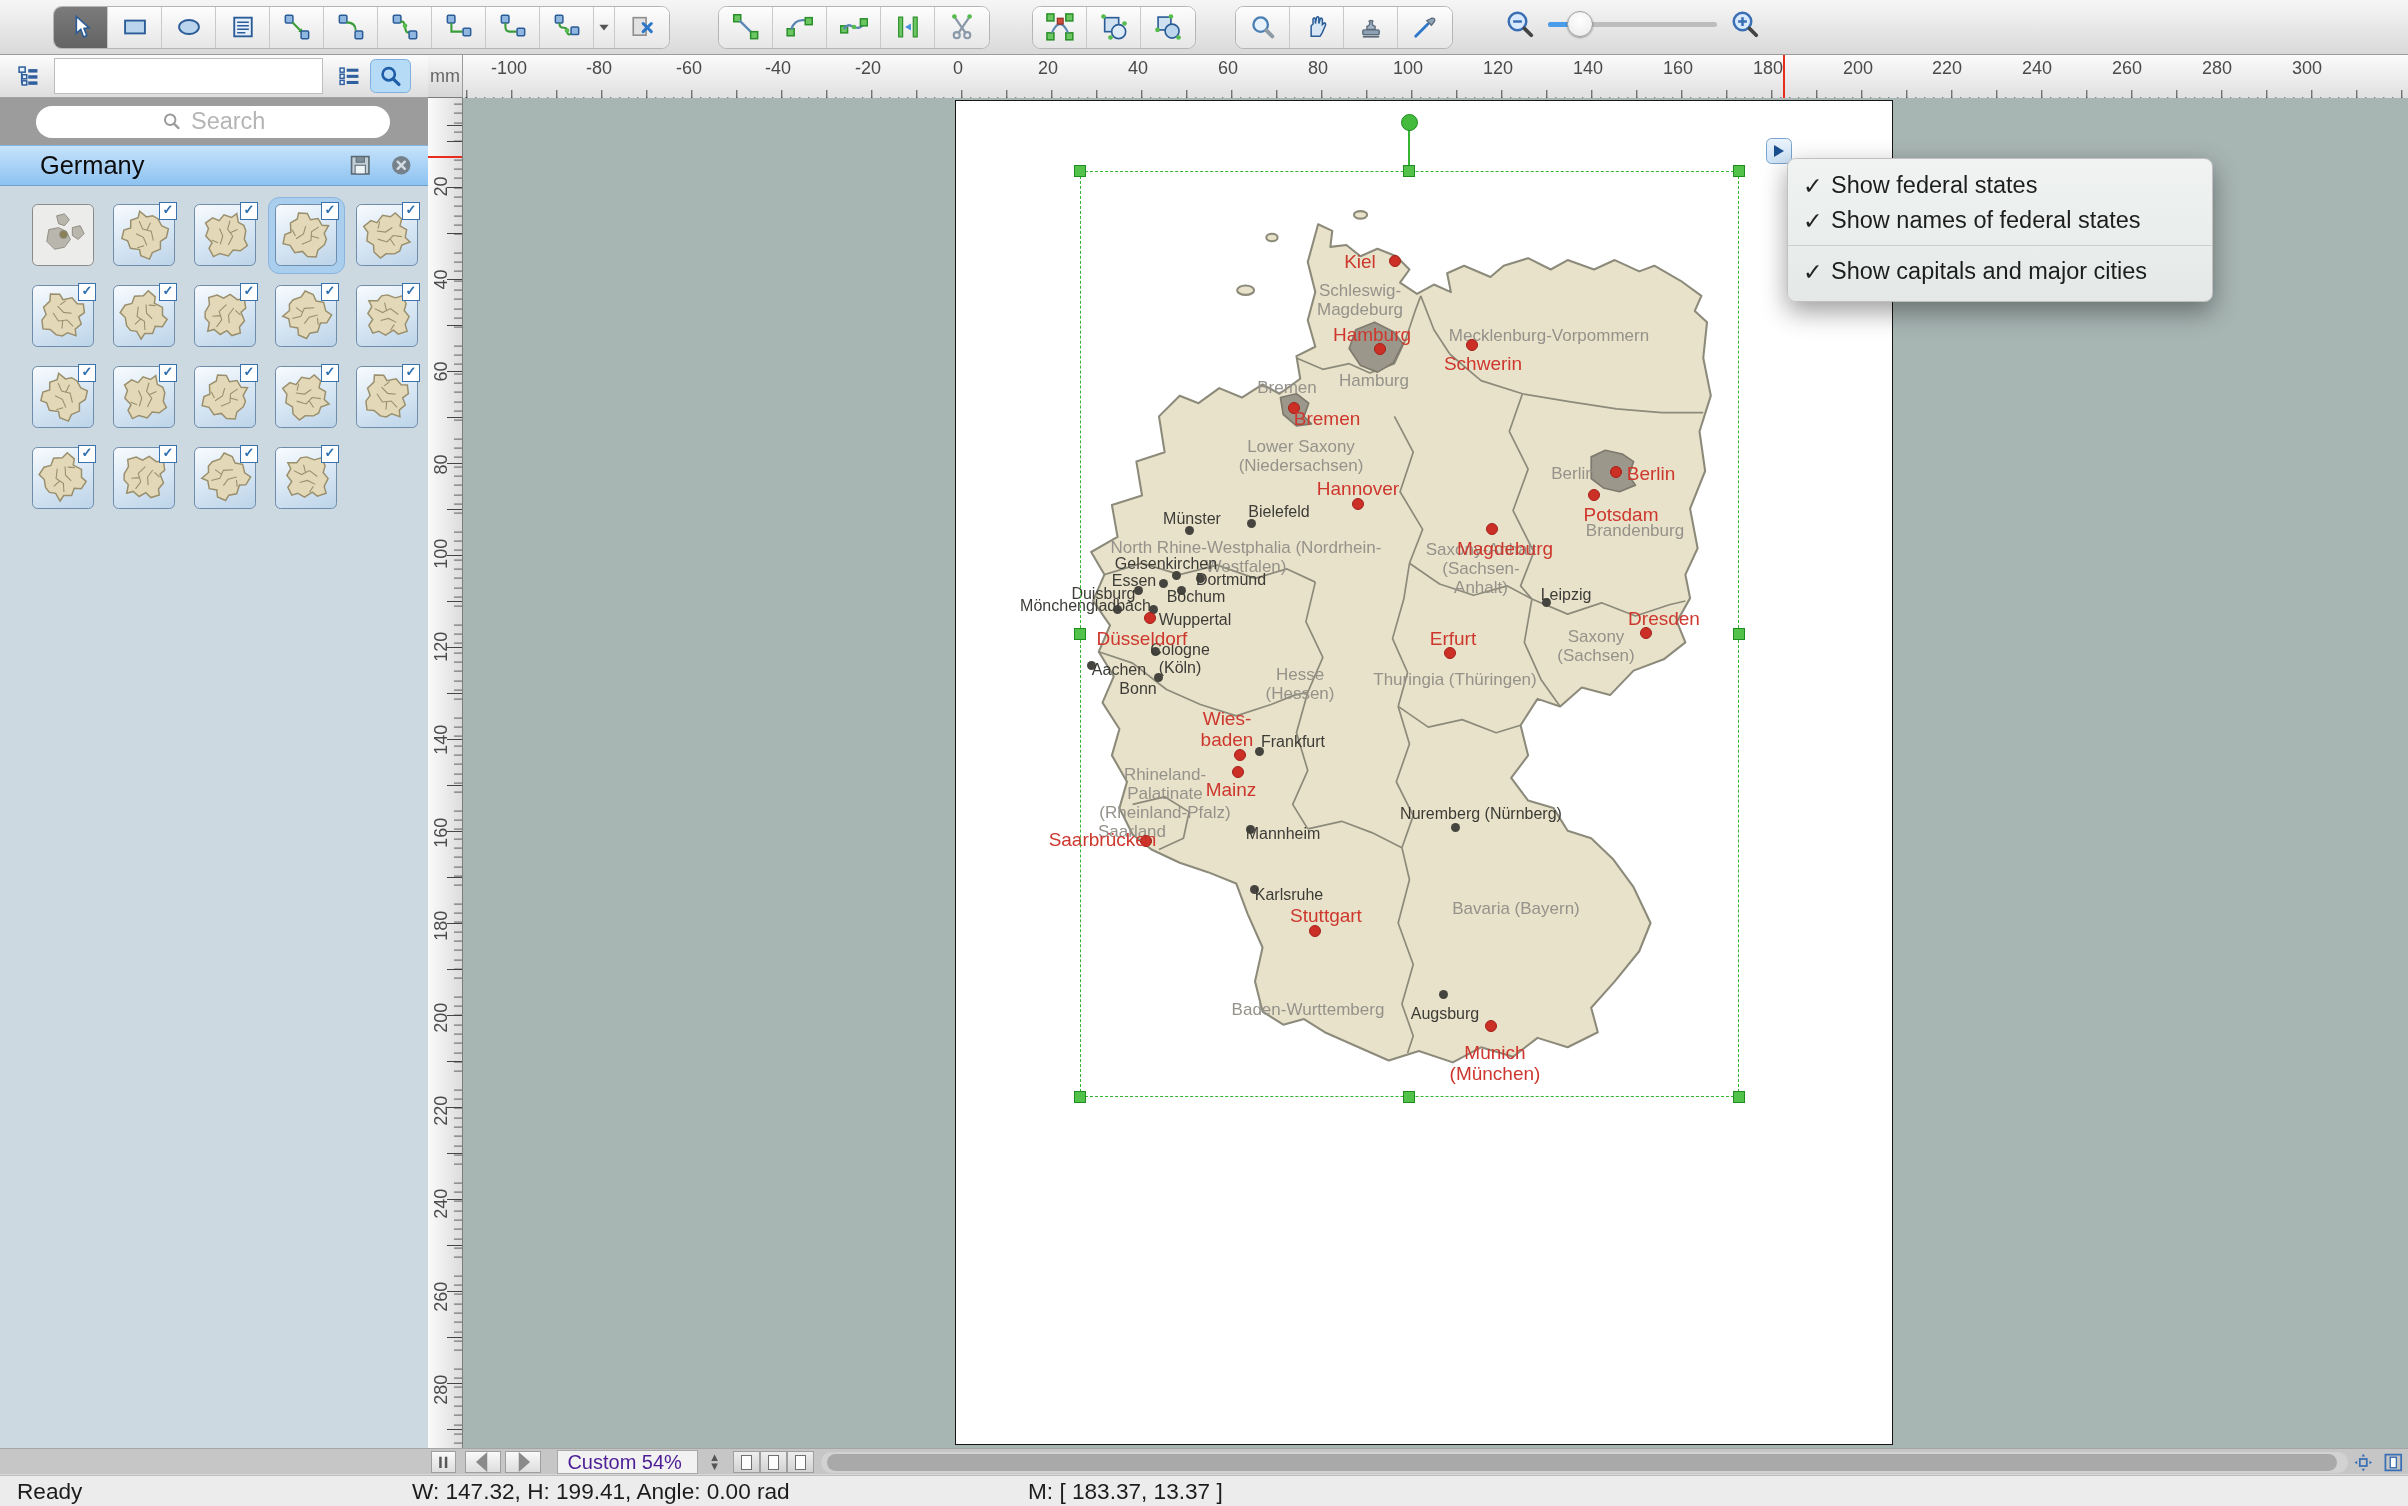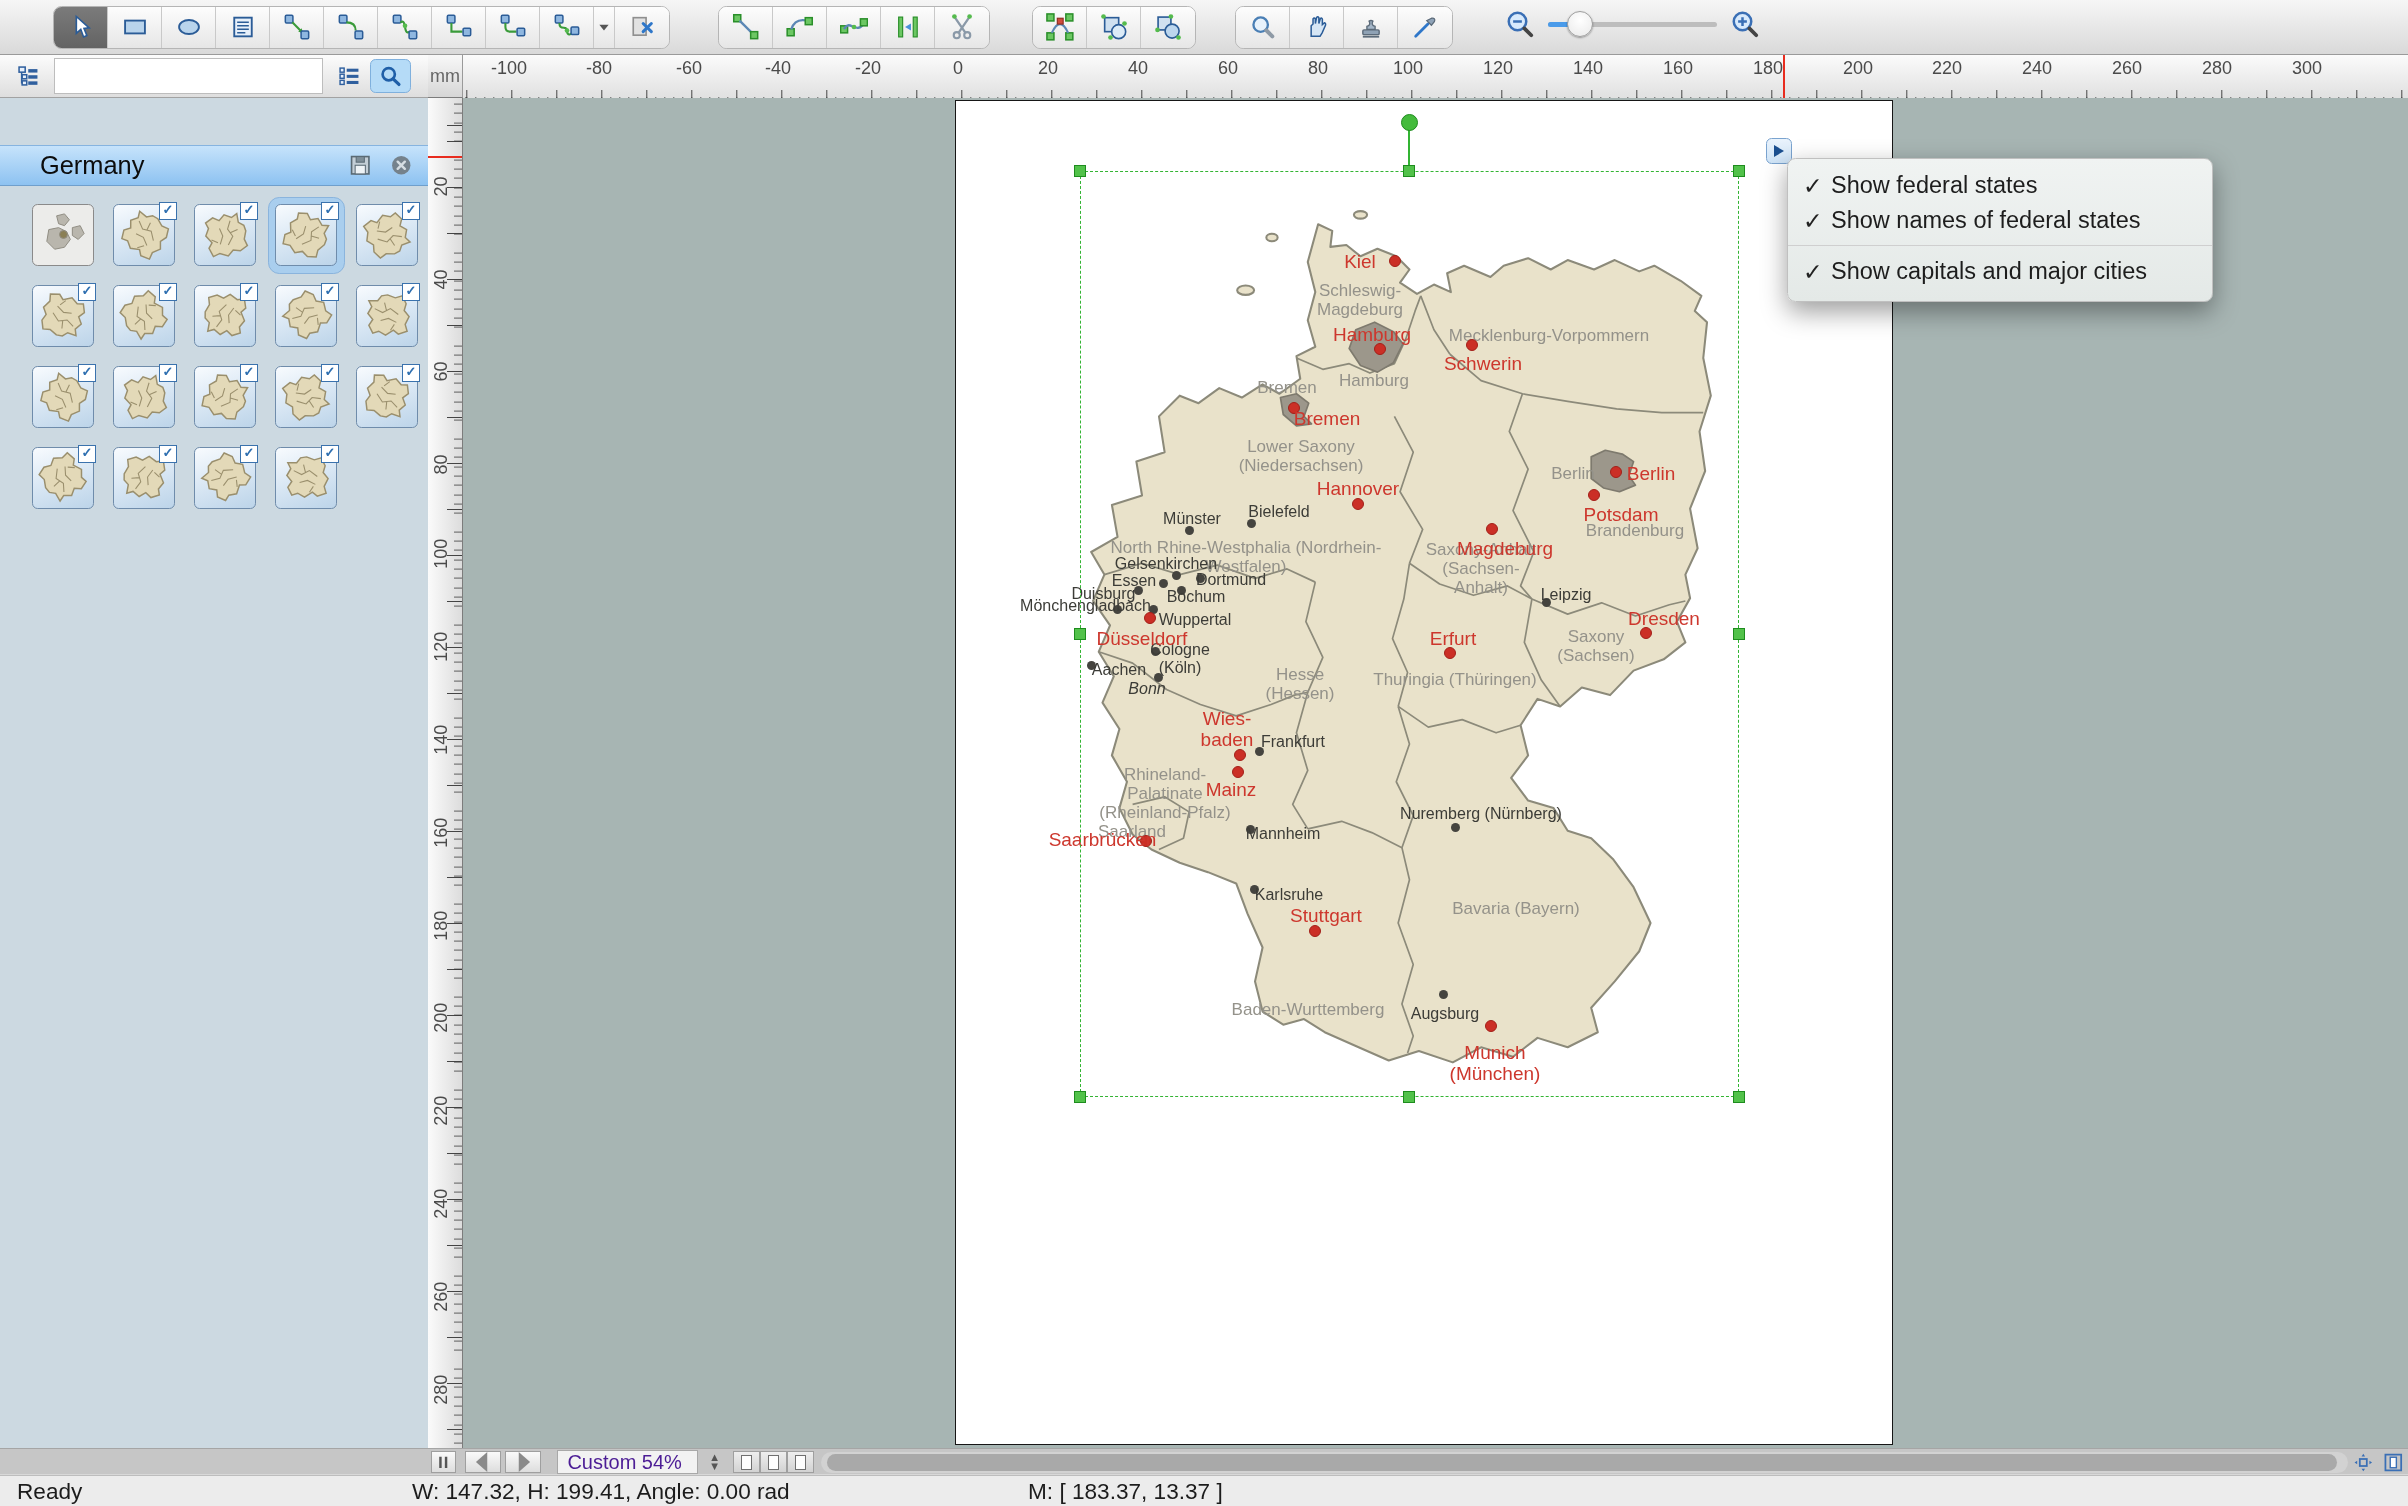--- a/index.html
+++ b/index.html
@@ -362,20 +362,31 @@
           <rect x="9.5" y="10.6" width="11.5" height="3" fill="#2f5f9e"></rect>
           <rect x="9.5" y="16.6" width="11.5" height="3" fill="#2f5f9e"></rect>
         </svg>
       </div>
     <div class="sb-top-btn active">
         <svg viewBox="0 0 24 24">
           <circle cx="10.5" cy="10" r="6" fill="none" stroke="#1f5fa8" stroke-width="2.6"></circle>
           <path d="M14.8 14.5 L20.5 20" stroke="#1f5fa8" stroke-width="3.2" stroke-linecap="round"></path>
         </svg>
       </div>
+  </div>
+  <div id="sb-searchband">
+    <div id="sb-search">
+      <span style="display:flex">
+          <svg viewBox="0 0 24 24">
+            <circle cx="10.5" cy="10" r="6" fill="none" stroke="#9a9a9a" stroke-width="2.2"></circle>
+            <path d="M14.8 14.5 L20 19.5" stroke="#9a9a9a" stroke-width="2.6" stroke-linecap="round"></path>
+          </svg>
+        </span>
+      <span class="ph">Search</span>
+    </div>
   </div>
   <div id="sb-header">
     <span class="title">Germany</span>
     <span class="hicon">
         <svg viewBox="0 0 24 24">
           <rect x="3.5" y="3.5" width="17" height="17" fill="#c3ced6" stroke="#5a6a74" stroke-width="1.6"></rect>
           <rect x="8" y="3.5" width="8" height="5.5" fill="#7e8e98" stroke="#5a6a74"></rect>
           <rect x="7" y="12" width="10" height="8.5" fill="#eef3f6" stroke="#5a6a74"></rect>
         </svg>
       </span>
@@ -726,21 +737,21 @@
         <div class="dot city" style="left: 35px; top: 426px;"></div>
         <div class="mlbl city" style="left: 7.5px; top: 427px;">Mönchengladbach</div>
         <div class="dot city" style="left: 71px; top: 426px;"></div>
         <div class="mlbl city" style="left: 117px; top: 441px;">Wuppertal</div>
         <div class="dot city" style="left: 73px; top: 468px;"></div>
         <div class="mlbl city" style="left: 102px; top: 480px;">Cologne
 (Köln)</div>
         <div class="dot city" style="left: 8.5px; top: 482px;"></div>
         <div class="mlbl city" style="left: 41px; top: 491px;">Aachen</div>
         <div class="dot city" style="left: 76px; top: 494px;"></div>
-        <div class="mlbl city" style="left: 69px; top: 510px; font-style: italic;">Bonn</div>
+        <div class="mlbl city" style="left: 60px; top: 510px;">Bonn</div>
         <div class="dot city" style="left: 464px; top: 419px;"></div>
         <div class="mlbl city" style="left: 488px; top: 416px;">Leipzig</div>
         <div class="dot city" style="left: 177px; top: 568px;"></div>
         <div class="mlbl city" style="left: 215px; top: 563px;">Frankfurt</div>
         <div class="dot city" style="left: 168px; top: 646px;"></div>
         <div class="mlbl city" style="left: 205px; top: 655px;">Mannheim</div>
         <div class="dot city" style="left: 172px; top: 706px;"></div>
         <div class="mlbl city" style="left: 211px; top: 716px;">Karlsruhe</div>
         <div class="dot city" style="left: 373px; top: 644px;"></div>
         <div class="mlbl city" style="left: 403px; top: 635px;">Nuremberg (Nürnberg)</div>

